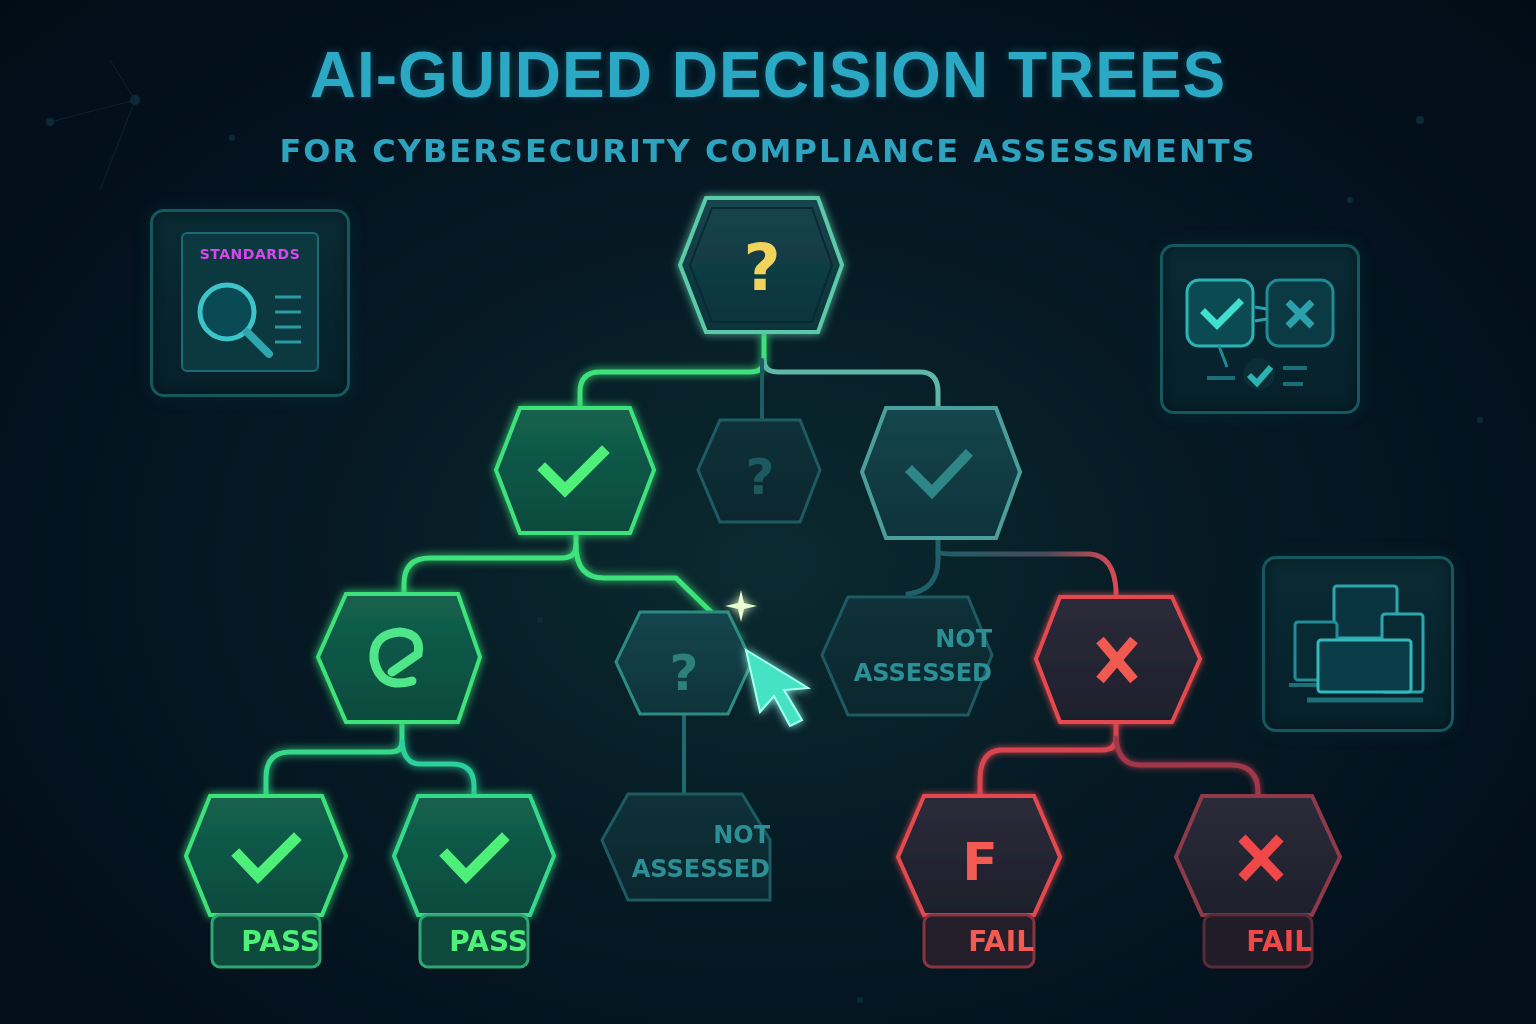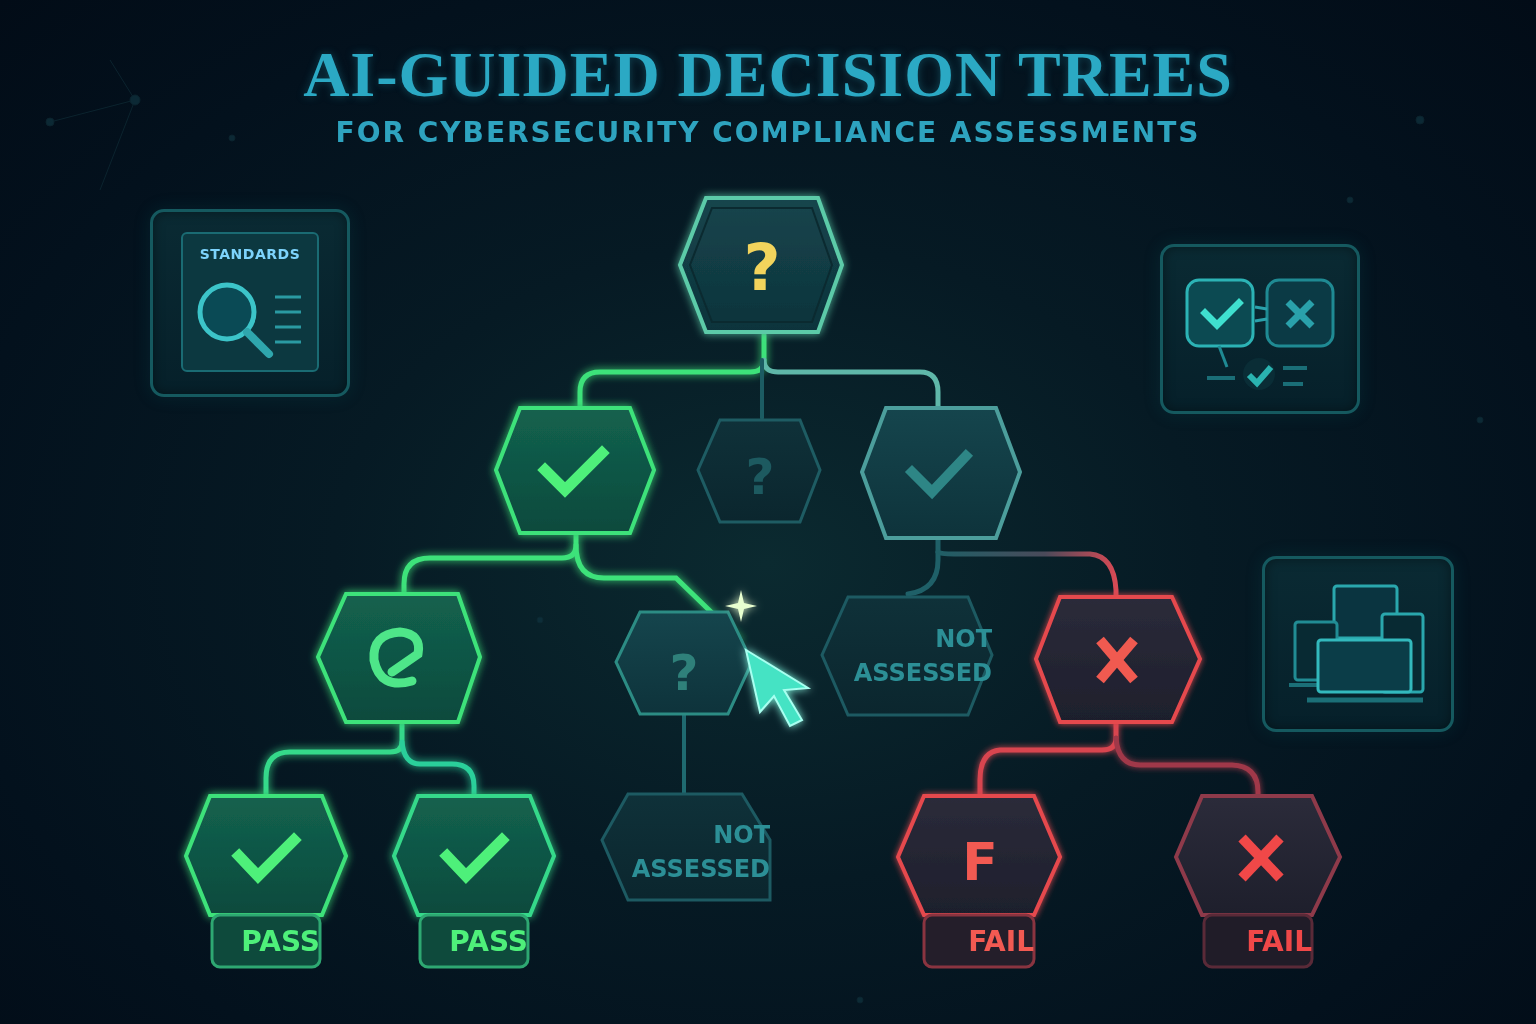--- a/index.html
+++ b/index.html
@@ -4,49 +4,49 @@
 <style>
   html, body { margin: 0; padding: 0; }
   body {
     width: 1536px; height: 1024px; overflow: hidden;
     background: radial-gradient(ellipse at 50% 55%, #0b2a30 0%, #061a24 40%, #03111d 75%, #020c17 100%);
     font-family: "DejaVu Sans", sans-serif;
     position: relative;
   }
   .title {
     position: absolute; left: 0; width: 1536px; top: 38px; text-align: center;
-    font-family: Liberation Serif, serif; font-weight: bold;
+    font-family: Liberation Sans, sans-serif; font-weight: bold;
     font-size: 64px; letter-spacing: 1px; color: #2ba9c4;
     text-shadow: 0 0 8px rgba(43,169,196,0.35);
   }
   .subtitle {
-    position: absolute; left: 0; width: 1536px; top: 116px; text-align: center;
+    position: absolute; left: 0; width: 1536px; top: 132px; text-align: center;
     font-family: "DejaVu Sans", sans-serif; font-weight: bold;
-    font-size: 28px; letter-spacing: 2px; color: #2ea3bf;
+    font-size: 32px; letter-spacing: 2px; color: #2ea3bf;
   }
   svg.stage { position: absolute; left: 0; top: 0; }
   .panel {
     position: absolute; border: 3px solid #15595f; border-radius: 14px;
     background: linear-gradient(180deg, #0a2a33 0%, #06202a 100%);
     box-shadow: 0 0 18px rgba(21,120,130,0.15), inset 0 0 12px rgba(0,0,0,0.4);
   }
   .node-label {
     position: absolute; text-align: right;
     font-family: "DejaVu Sans", sans-serif; font-weight: bold;
   }
 </style>
 </head>
 <body>
 
 <div class="title">AI-GUIDED DECISION TREES</div>
 <div class="subtitle">FOR CYBERSECURITY COMPLIANCE ASSESSMENTS</div>
 
 <div class="panel" style="left:150px;top:209px;width:194px;height:182px;">
   <div style="position:absolute;left:28px;top:20px;width:134px;height:136px;border:2px solid #1a6b73;border-radius:6px;background:#0c3840;">
-    <div style="position:absolute;top:12px;width:100%;text-align:center;font-family:'DejaVu Sans',sans-serif;font-weight:bold;font-size:14px;color:#7dd3fc;letter-spacing:0.5px;">STANDARDS</div>
+    <div style="position:absolute;top:12px;width:100%;text-align:center;font-family:'DejaVu Sans',sans-serif;font-weight:bold;font-size:14px;color:#d946ef;letter-spacing:0.5px;">STANDARDS</div>
     <svg width="134" height="136" style="position:absolute;left:0;top:0;">
       <circle cx="44" cy="78" r="27" fill="#0a4a55" stroke="#3cc4c9" stroke-width="5"></circle>
       <line x1="64" y1="98" x2="86" y2="120" stroke="#2fa6ad" stroke-width="8" stroke-linecap="round"></line>
       <g stroke="#2a9aa3" stroke-width="3">
         <line x1="92" y1="63" x2="118" y2="63"></line>
         <line x1="92" y1="78" x2="118" y2="78"></line>
         <line x1="92" y1="93" x2="118" y2="93"></line>
         <line x1="92" y1="108" x2="118" y2="108"></line>
       </g>
     </svg>

